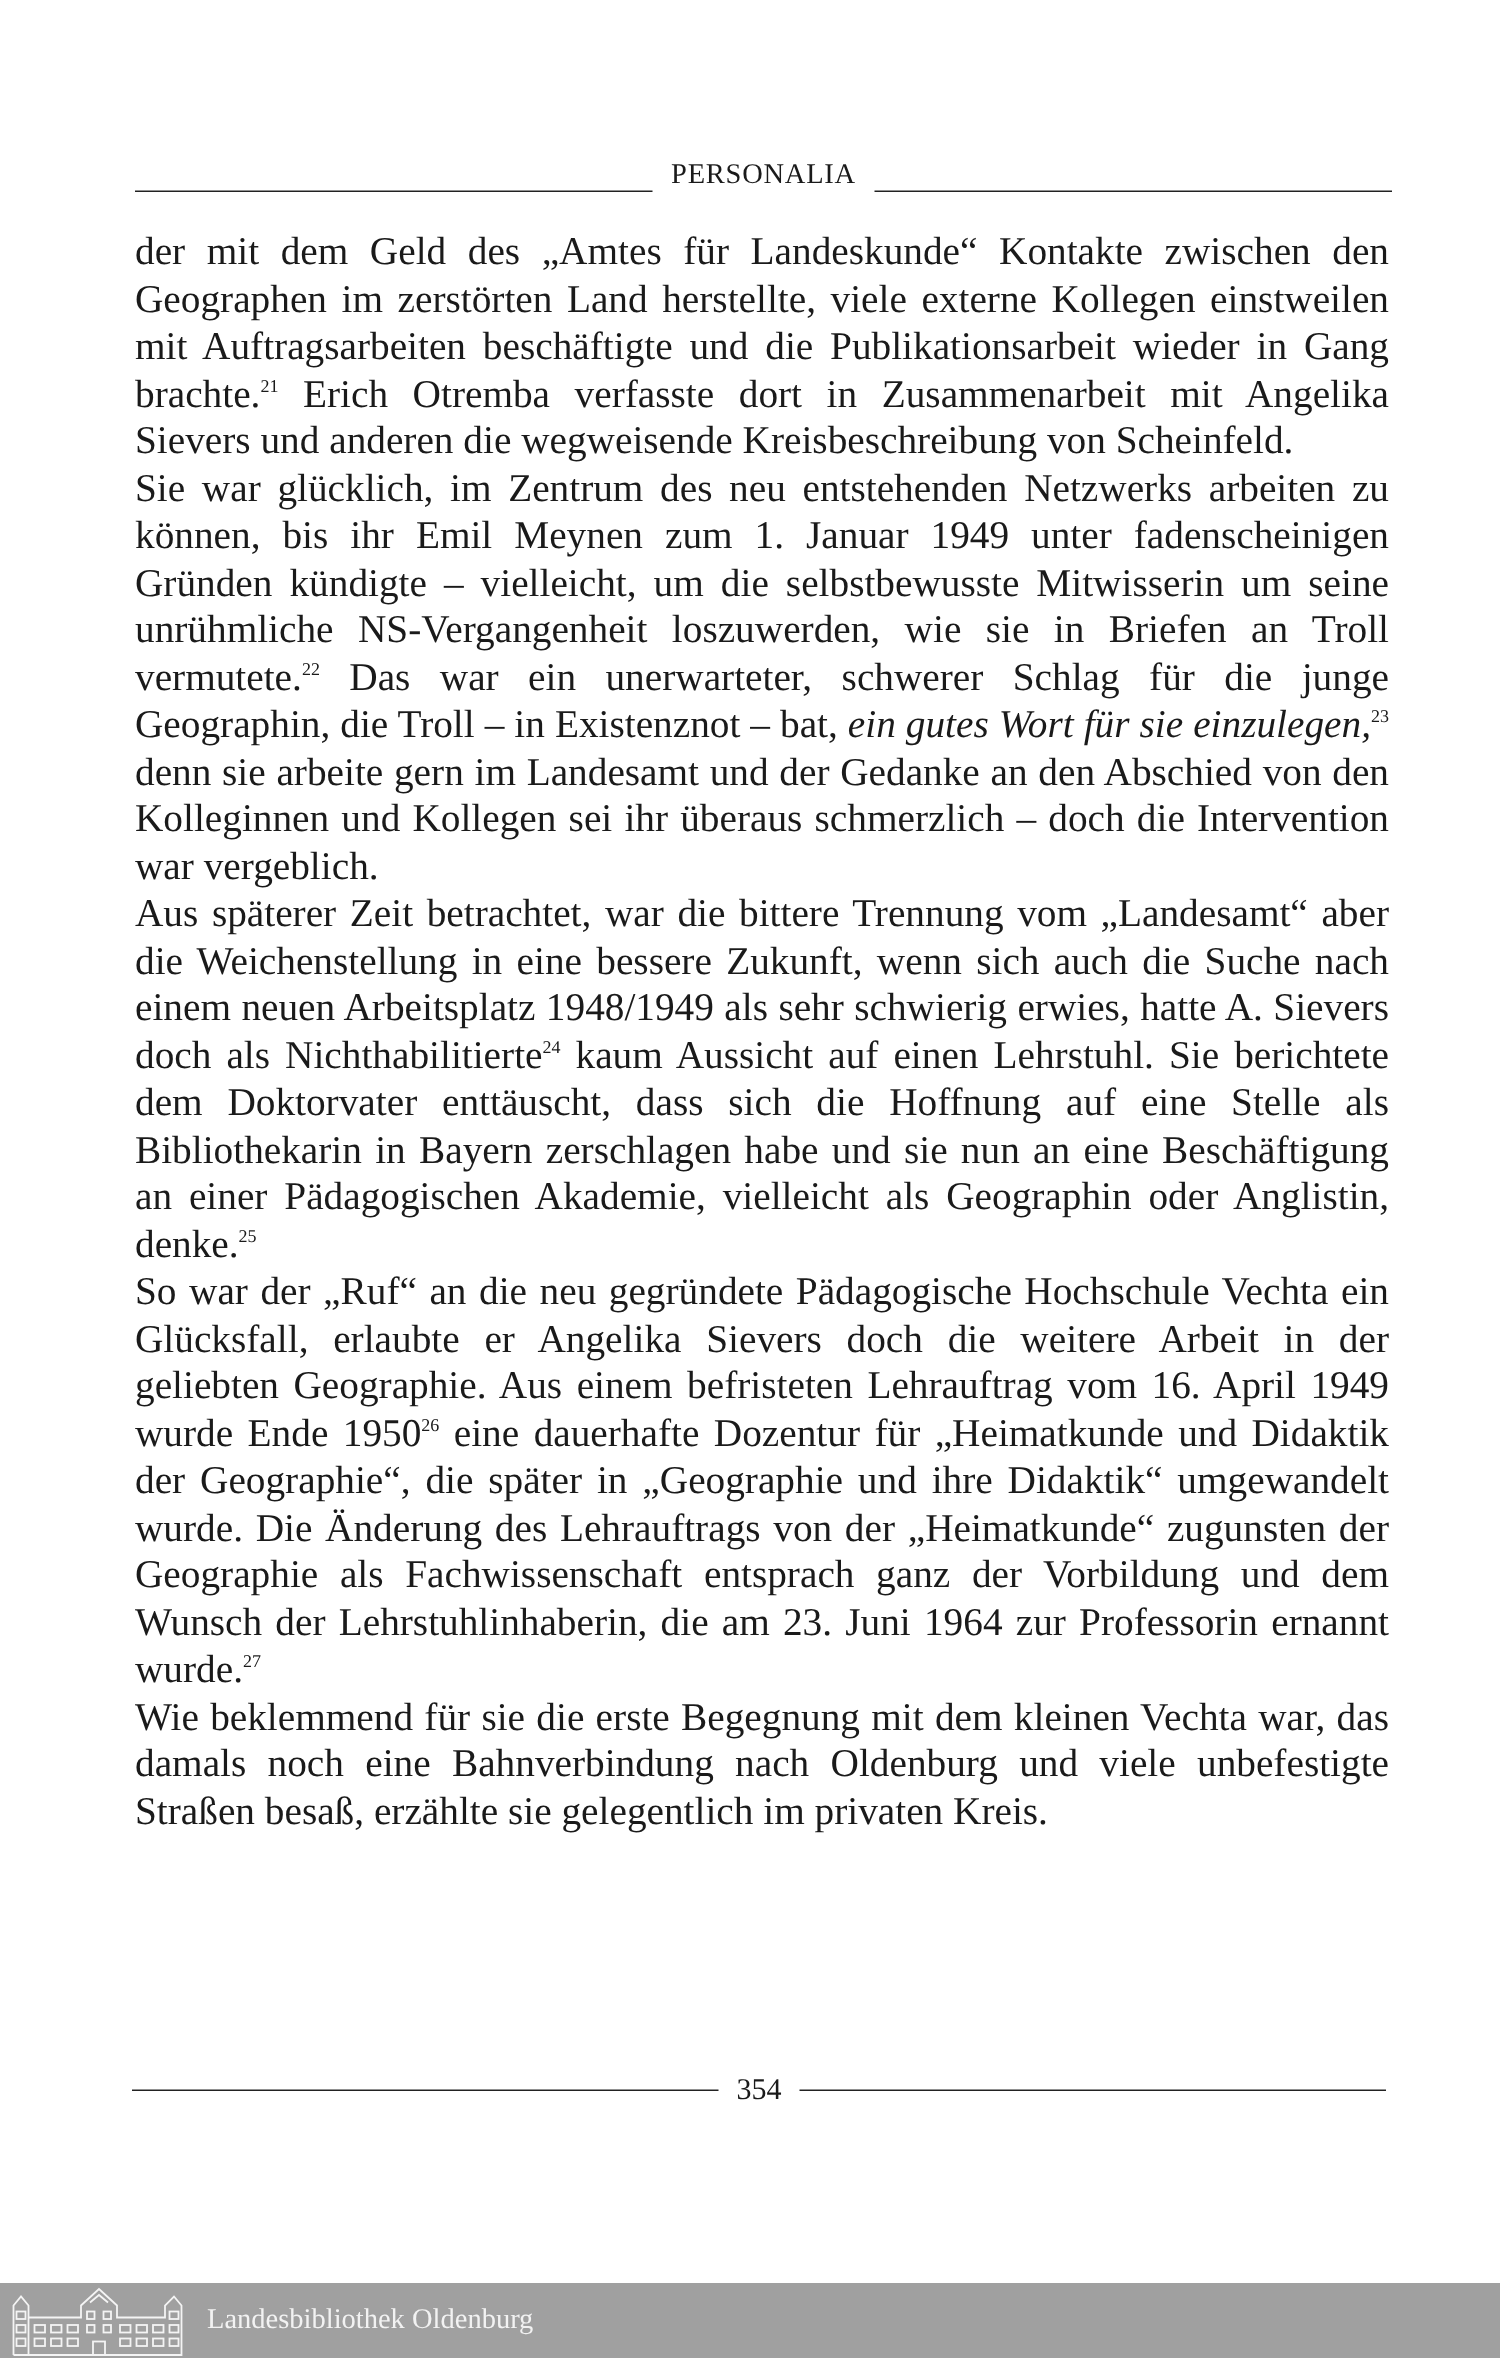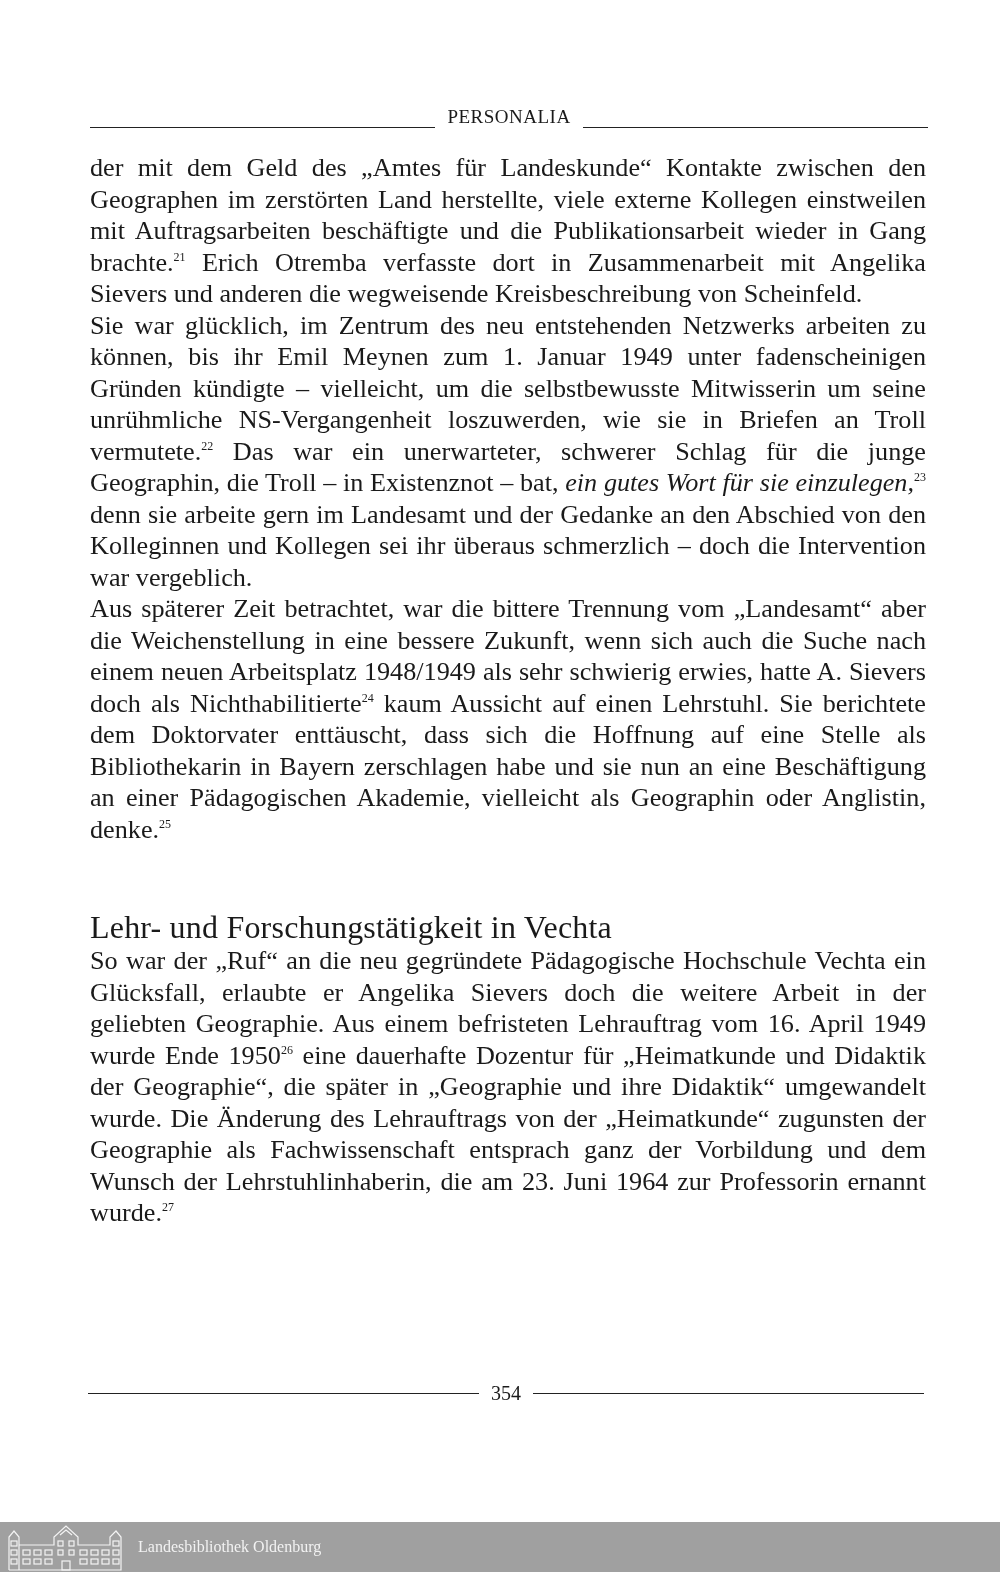--- a/index.html
+++ b/index.html
@@ -10,40 +10,40 @@
   .head-text { padding:0 12px; font-size:19px; letter-spacing:0.5px; }
   .body { position:absolute; top:152px; left:90px; width:836px; font-size:26.2px; line-height:31.5px; text-align:justify; }
   .body p { margin:0; text-align:justify; text-align-last:left; }
   .body sup { font-size:12px; line-height:0; vertical-align:10px; }
   .body em { font-style:italic; }
   .section-title { font-size:32px; line-height:36px; margin:64px 0 0 0; font-weight:normal; text-align:left; letter-spacing:0.2px;}
   .page-foot { position:absolute; top:1380px; left:88px; width:836px; height:26px; display:flex; align-items:center; }
   .page-num { padding:0 12px; font-size:20px; }
   .footer-band { position:absolute; top:1522px; left:0; width:1000px; height:50px; background:#a0a0a0; display:flex; align-items:center; }
   .logo { margin-left:6px; width:118px; height:48px; }
-  .footer-text { margin-left:14px; color:#f2f2f2; font-size:16px; }
+  .footer-text { margin-left:14px; color:#f2f2f2; font-size:19px; }
 </style>
 </head>
 <body>
 
 <div class="running-head">
   <div class="rule"></div>
   <span class="head-text">PERSONALIA</span>
   <div class="rule"></div>
 </div>
 
 <div class="body">
   <div>
       <p><span>der mit dem Geld des „Amtes für Landeskunde“ Kontakte zwischen den Geographen im zerstörten Land herstellte, viele externe Kollegen einstweilen mit Auftragsarbeiten beschäftigte und die Publikationsarbeit wieder in Gang brachte.</span><sup>21</sup><span> Erich Otremba verfasste dort in Zusammenarbeit mit Angelika Sievers und anderen die wegweisende Kreisbeschreibung von Scheinfeld.</span></p>
       <p><span>Sie war glücklich, im Zentrum des neu entstehenden Netzwerks arbeiten zu können, bis ihr Emil Meynen zum 1. Januar 1949 unter fadenscheinigen Gründen kündigte – vielleicht, um die selbstbewusste Mitwisserin um seine unrühmliche NS-Vergangenheit loszuwerden, wie sie in Briefen an Troll vermutete.</span><sup>22</sup><span> Das war ein unerwarteter, schwerer Schlag für die junge Geographin, die Troll – in Existenznot – bat, </span><em>ein gutes Wort für sie einzulegen,</em><sup>23</sup><span> denn sie arbeite gern im Landesamt und der Gedanke an den Abschied von den Kolleginnen und Kollegen sei ihr überaus schmerzlich – doch die Intervention war vergeblich.</span></p>
       <p><span>Aus späterer Zeit betrachtet, war die bittere Trennung vom „Landesamt“ aber die Weichenstellung in eine bessere Zukunft, wenn sich auch die Suche nach einem neuen Arbeitsplatz 1948/1949 als sehr schwierig erwies, hatte A. Sievers doch als Nichthabilitierte</span><sup>24</sup><span> kaum Aussicht auf einen Lehrstuhl. Sie berichtete dem Doktorvater enttäuscht, dass sich die Hoffnung auf eine Stelle als Bibliothekarin in Bayern zerschlagen habe und sie nun an eine Beschäftigung an einer Pädagogischen Akademie, vielleicht als Geographin oder Anglistin, denke.</span><sup>25</sup></p>
     </div>
-  <h2 class="section-title">Lehr- und Forschungstätigkeit in Vechta</h2>
   <div>
       <p><span>So war der „Ruf“ an die neu gegründete Pädagogische Hochschule Vechta ein Glücksfall, erlaubte er Angelika Sievers doch die weitere Arbeit in der geliebten Geographie. Aus einem befristeten Lehrauftrag vom 16. April 1949 wurde Ende 1950</span><sup>26</sup><span> eine dauerhafte Dozentur für „Heimatkunde und Didaktik der Geographie“, die später in „Geographie und ihre Didaktik“ umgewandelt wurde. Die Änderung des Lehrauftrags von der „Heimatkunde“ zugunsten der Geographie als Fachwissenschaft entsprach ganz der Vorbildung und dem Wunsch der Lehrstuhlinhaberin, die am 23. Juni 1964 zur Professorin ernannt wurde.</span><sup>27</sup></p>
+      <p><span>Wie beklemmend für sie die erste Begegnung mit dem kleinen Vechta war, das damals noch eine Bahnverbindung nach Oldenburg und viele unbefestigte Straßen besaß, erzählte sie gelegentlich im privaten Kreis.</span></p>
     </div>
 </div>
 
 <div class="page-foot">
   <div class="rule"></div>
   <span class="page-num">354</span>
   <div class="rule"></div>
 </div>
 
 <div class="footer-band">

